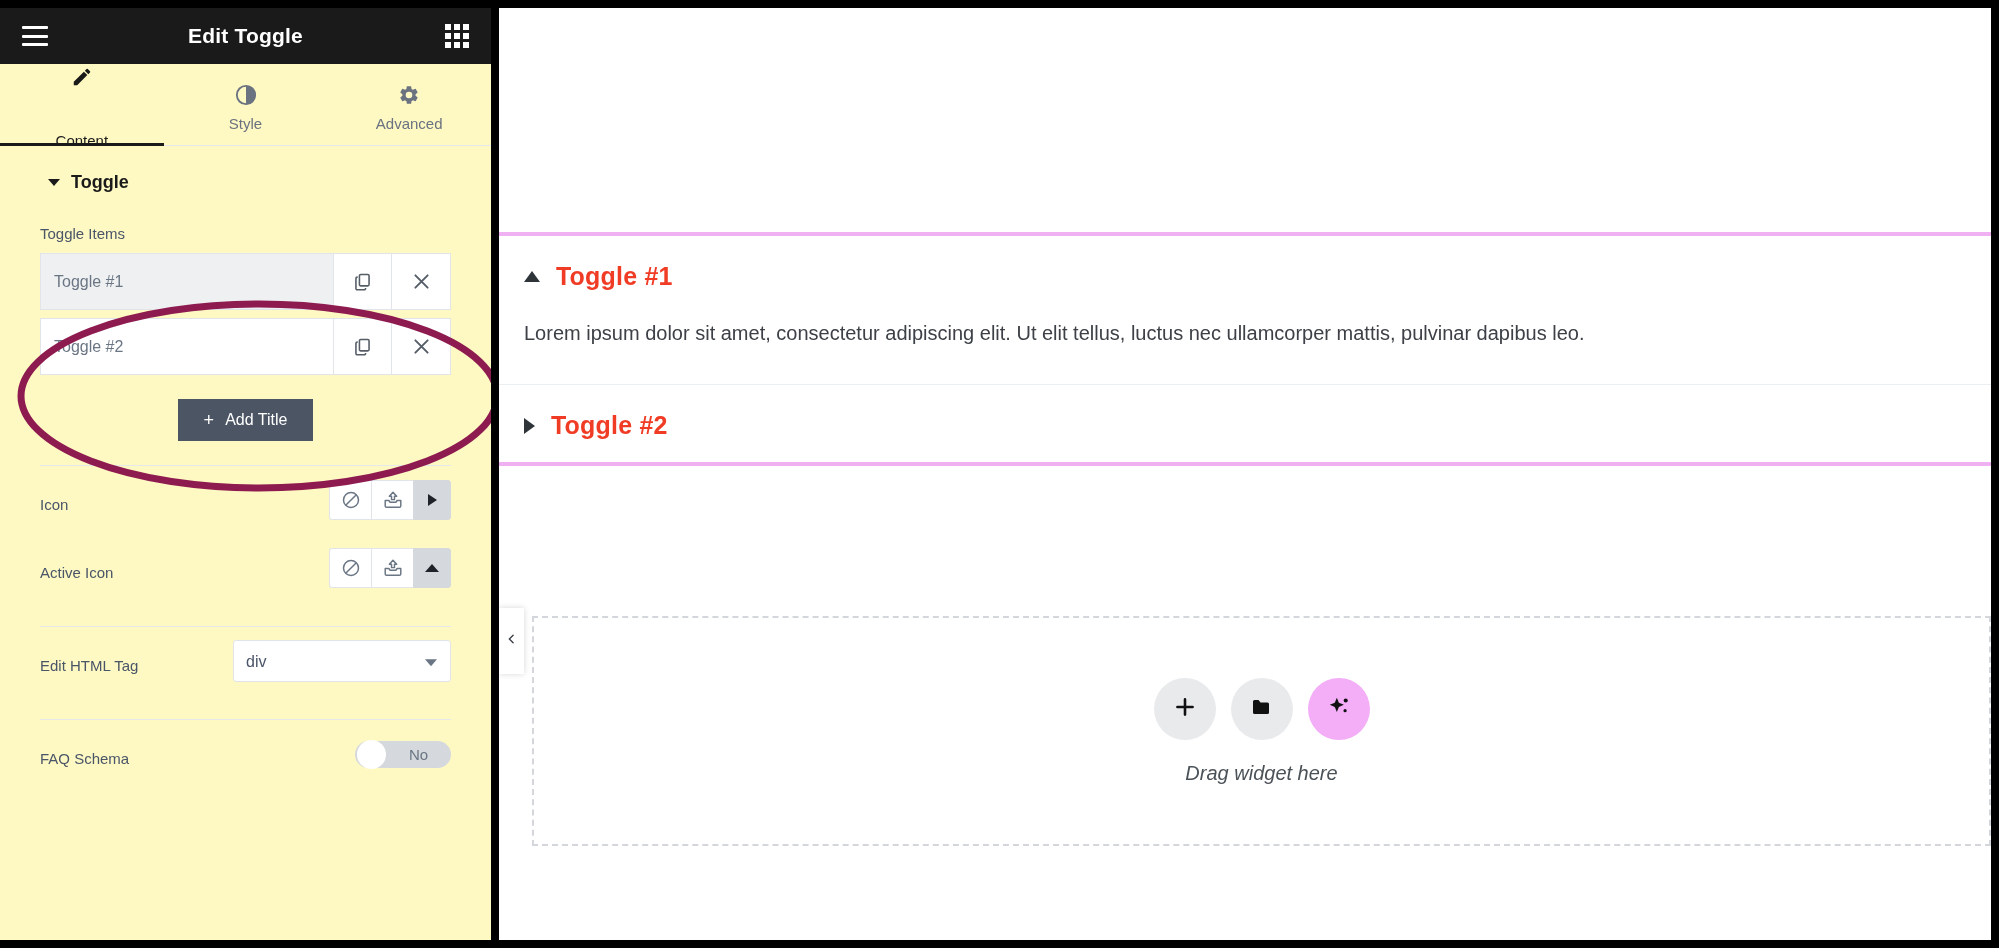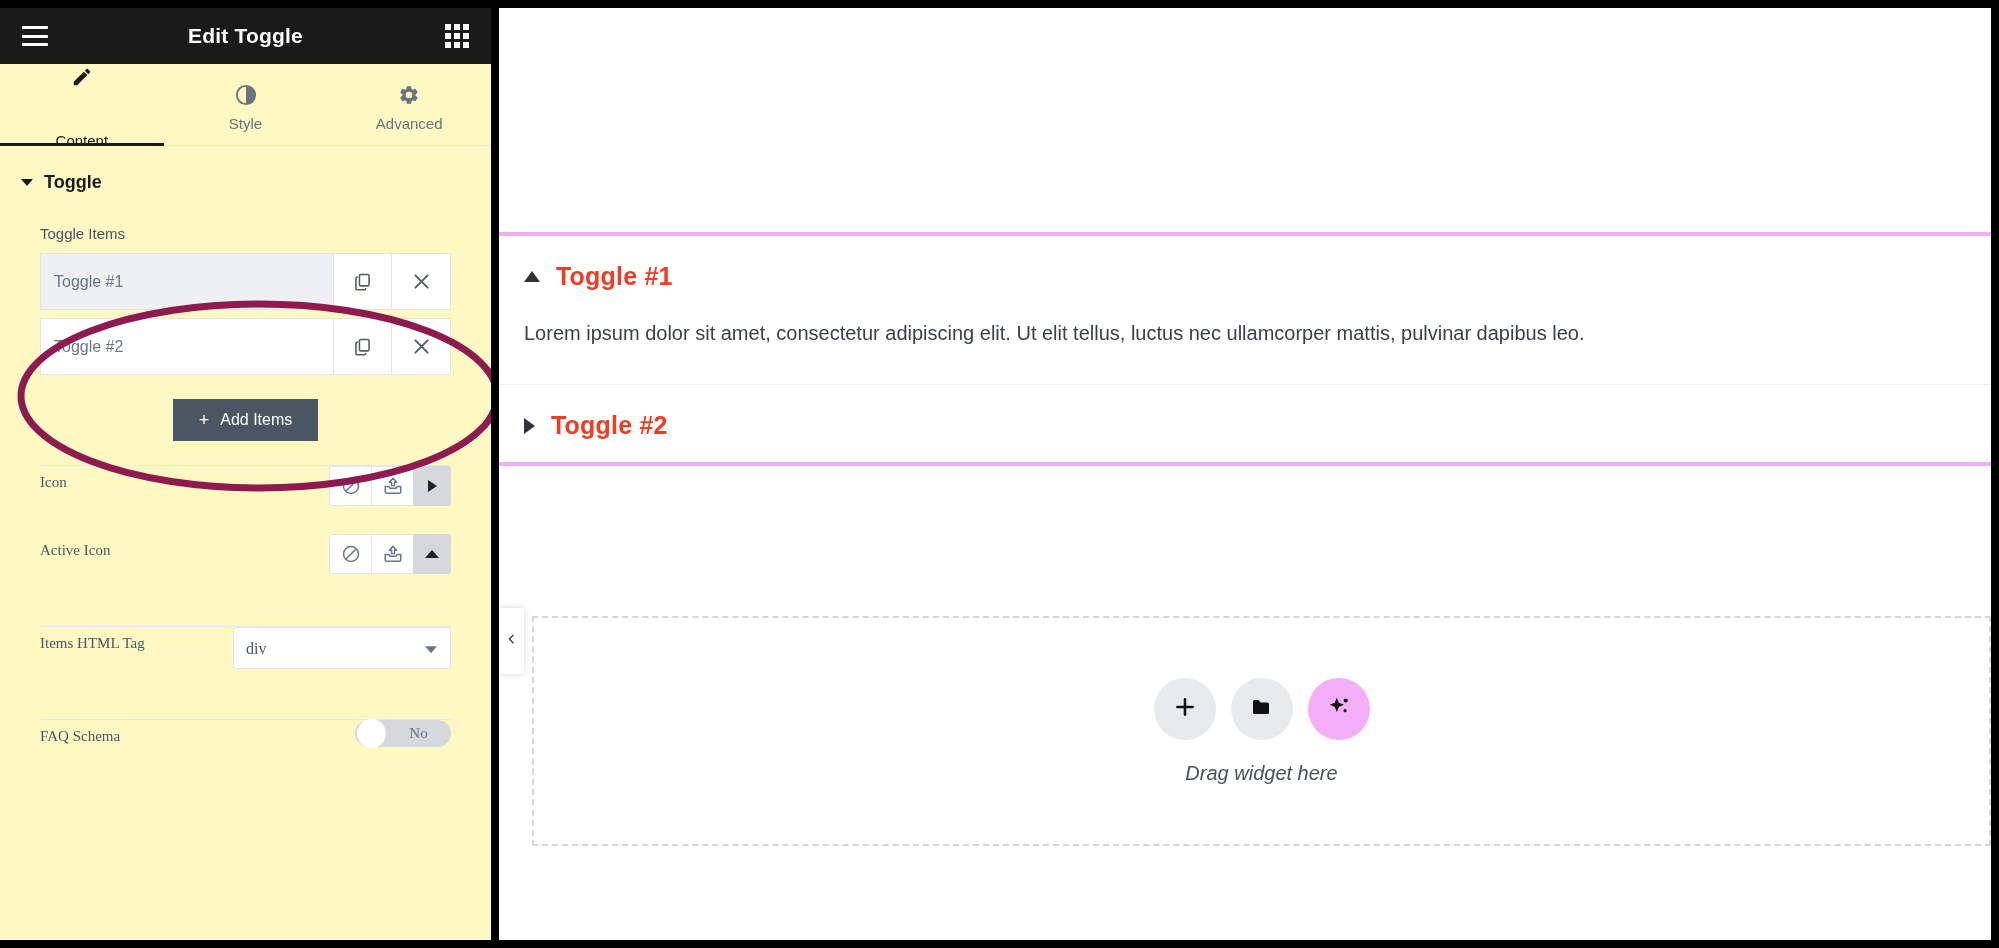--- a/index.html
+++ b/index.html
@@ -69,21 +69,21 @@
     content: ""; position: absolute;
     bottom: -1px; left: 0; right: 0; height: 3px;
     background: #1a1a1a;
   }
   .tab svg { display: block; }
 
   
   #panel-body { flex: 1 1 auto; overflow: hidden; position: relative; }
 
   .section-head {
-    padding: 26px 40px 8px 21px;
+    padding: 26px 40px 8px 48px;
     display: flex; align-items: center; gap: 11px;
     cursor: pointer;
   }
   .section-head .caret { width: 0; height: 0; border-left: 6px solid transparent; border-right: 6px solid transparent; border-top: 7px solid #1a1a1a; }
   .section-head .section-title { font-size: 18px; font-weight: bold; color: #1a1a1a; }
   .field-label { font-size: 15px; color: #4a5568; margin-top: 8px; }
 
   #toggle-items-label { padding: 24px 40px 10px 40px; }
 
   .repeater { padding: 0 40px; }
@@ -122,24 +122,23 @@
     font-size: 16px;
     font-family: inherit;
     cursor: pointer;
     display: flex; align-items: center; gap: 11px;
   }
   #add-item-button .plus { font-size: 18px; line-height: 1; }
 
   .divider { height: 1px; background: #e6e9ec; margin: 24px 40px 0 40px; }
 
   .control-row {
-    display: flex; align-items: flex-start; justify-content: space-between;
+    display: flex; align-items: center; justify-content: space-between;
     padding: 0 40px;
     height: 68px;
-    font-family: Liberation Serif, serif;
   }
   .icon-picker { display: flex; align-items: stretch; height: 40px; }
   .icon-picker .ip-btn {
     width: 42px;
     border: 1px solid #e1e5e9;
     border-right: none;
     background: #fff;
     display: flex; align-items: center; justify-content: center;
     cursor: pointer; color: #6b7684;
   }
@@ -372,21 +371,21 @@
               <path d="M5 5l14 14M19 5L5 19"></path>
             </svg>
           </div>
         </div>
 
       </div>
 
       <div id="add-item-wrap">
         <button id="add-item-button">
           <span class="plus">+</span>
-          <span>Add Items</span>
+          <span>Add Title</span>
         </button>
       </div>
 
       <div class="divider"></div>
 
       <div class="control-row">
         <span class="field-label">Icon</span>
         <div class="icon-picker">
           <div class="ip-btn">
             <svg width="20" height="20" viewBox="0 0 24 24" fill="none" stroke="#6b7684" stroke-width="1.8">
@@ -423,21 +422,21 @@
           </div>
           <div class="ip-arrow">
             <span class="tri-up"></span>
           </div>
         </div>
       </div>
 
       <div class="divider"></div>
 
       <div class="control-row">
-        <span class="field-label">Items HTML Tag</span>
+        <span class="field-label">Edit HTML Tag</span>
         <div id="select-wrap">
           <select id="title-html-tag-select"><option value="h1">h1</option><option value="h2">h2</option><option value="h3">h3</option><option value="h4">h4</option><option value="h5">h5</option><option value="h6">h6</option><option value="div" selected="">div</option><option value="span">span</option><option value="p">p</option></select>
           <span class="sel-caret"></span>
         </div>
       </div>
 
       <div class="divider"></div>
 
       <div class="control-row">
         <span class="field-label">FAQ Schema</span>

